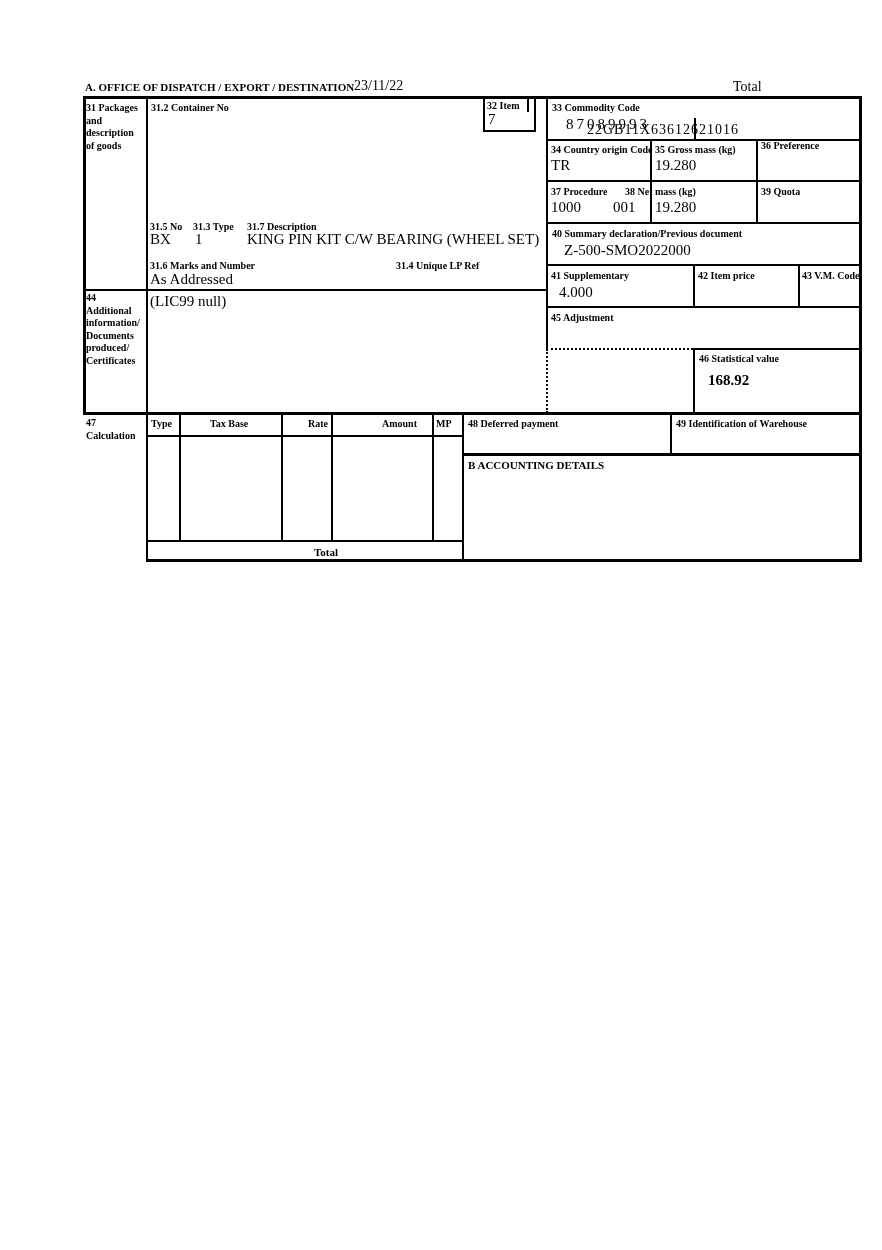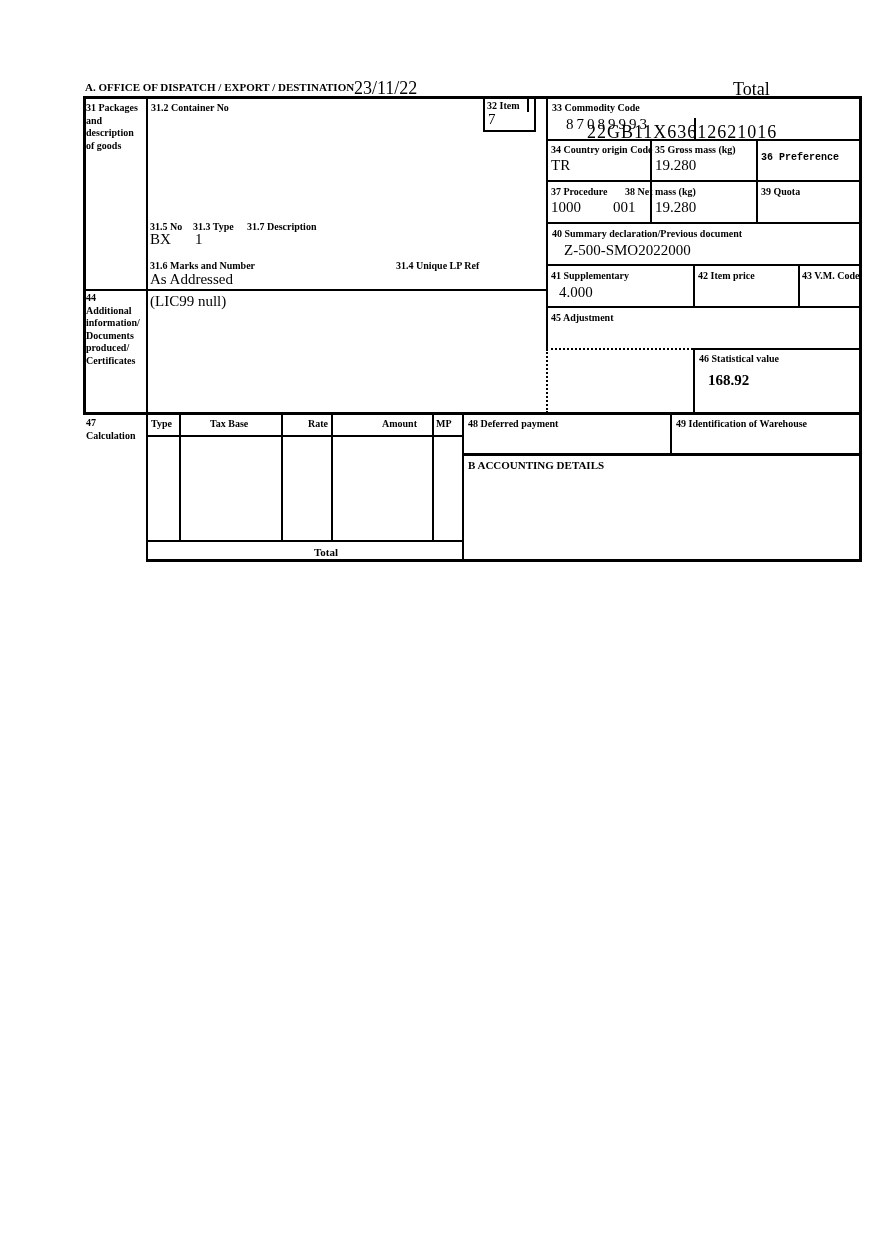--- a/index.html
+++ b/index.html
@@ -8,21 +8,21 @@
   .hline{position:absolute;background:#000;height:2px;}
   .vline{position:absolute;background:#000;width:2px;}
   .thick{height:3px;}
   .vthick{width:3px;}
   .dot-h{position:absolute;border-top:2px dotted #000;height:0;}
   .dot-v{position:absolute;border-left:2px dotted #000;width:0;}
   .lbl{position:absolute;font-weight:bold;font-size:10px;line-height:11px;white-space:nowrap;}
   .val{position:absolute;font-size:15px;line-height:16px;white-space:nowrap;}
   .side{position:absolute;font-weight:bold;font-size:10px;line-height:12.5px;white-space:pre-line;}
   .hdr-sm{position:absolute;font-weight:bold;font-size:11px;white-space:nowrap;}
-  .hdr-lg{position:absolute;font-size:18px;white-space:nowrap;}
+  .hdr-lg{position:absolute;font-size:14px;white-space:nowrap;}
   .spread{letter-spacing:3px;}
   .total{position:absolute;font-weight:bold;font-size:11px;text-align:center;}
 </style>
 </head>
 <body>
 
 <div id="page">
 
   <div class="hdr-sm" style="left:85px;top:81px;">A. OFFICE OF DISPATCH / EXPORT / DESTINATION</div>
   <div class="hdr-lg" style="left:354px;top:78px;">23/11/22</div>
@@ -87,35 +87,36 @@
 
   <div class="lbl" style="left:151px;top:102px;">31.2 Container No</div>
   <div class="lbl" style="left:487px;top:100px;">32 Item</div>
   <div class="val" style="left:488px;top:111px;">7</div>
 
   <div class="lbl" style="left:150px;top:221px;">31.5 No</div>
   <div class="lbl" style="left:193px;top:221px;">31.3 Type</div>
   <div class="lbl" style="left:247px;top:221px;">31.7 Description</div>
   <div class="val" style="left:150px;top:231px;">BX</div>
   <div class="val" style="left:195px;top:231px;">1</div>
+  <div class="val" style="left:247px;top:231px;">KING PIN KIT C/W BEARING (WHEEL SET)</div>
 
   <div class="lbl" style="left:150px;top:260px;">31.6 Marks and Number</div>
   <div class="lbl" style="left:396px;top:260px;">31.4 Unique LP Ref</div>
   <div class="val" style="left:150px;top:271px;">As Addressed</div>
 
   <div class="val" style="left:150px;top:293px;">(LIC99 null)</div>
 
   <div class="lbl" style="left:552px;top:102px;">33 Commodity Code</div>
   <div class="val spread" style="left:566px;top:116px;">87089993</div>
 
   <div class="lbl" style="left:551px;top:144px;">34 Country origin Code</div>
   <div class="val" style="left:551px;top:157px;">TR</div>
   <div class="lbl" style="left:655px;top:144px;">35 Gross mass (kg)</div>
   <div class="val" style="left:655px;top:157px;">19.280</div>
-  <div class="lbl" style="left:761px;top:152px;font-family:Liberation Mono, monospace;">36 Preference</div>
+  <div class="lbl" style="left:761px;top:140px;">36 Preference</div>
 
   <div class="lbl" style="left:551px;top:186px;">37 Procedure</div>
   <div class="val" style="left:551px;top:199px;">1000</div>
   <div class="val" style="left:613px;top:199px;">001</div>
   <div class="lbl" style="left:625px;top:186px;">38 Net mass (kg)</div>
   <div class="val" style="left:655px;top:199px;">19.280</div>
   <div class="lbl" style="left:761px;top:186px;">39 Quota</div>
 
   <div class="lbl" style="left:552px;top:228px;">40 Summary declaration/Previous document</div>
   <div class="val" style="left:564px;top:242px;">Z-500-SMO2022000</div>

